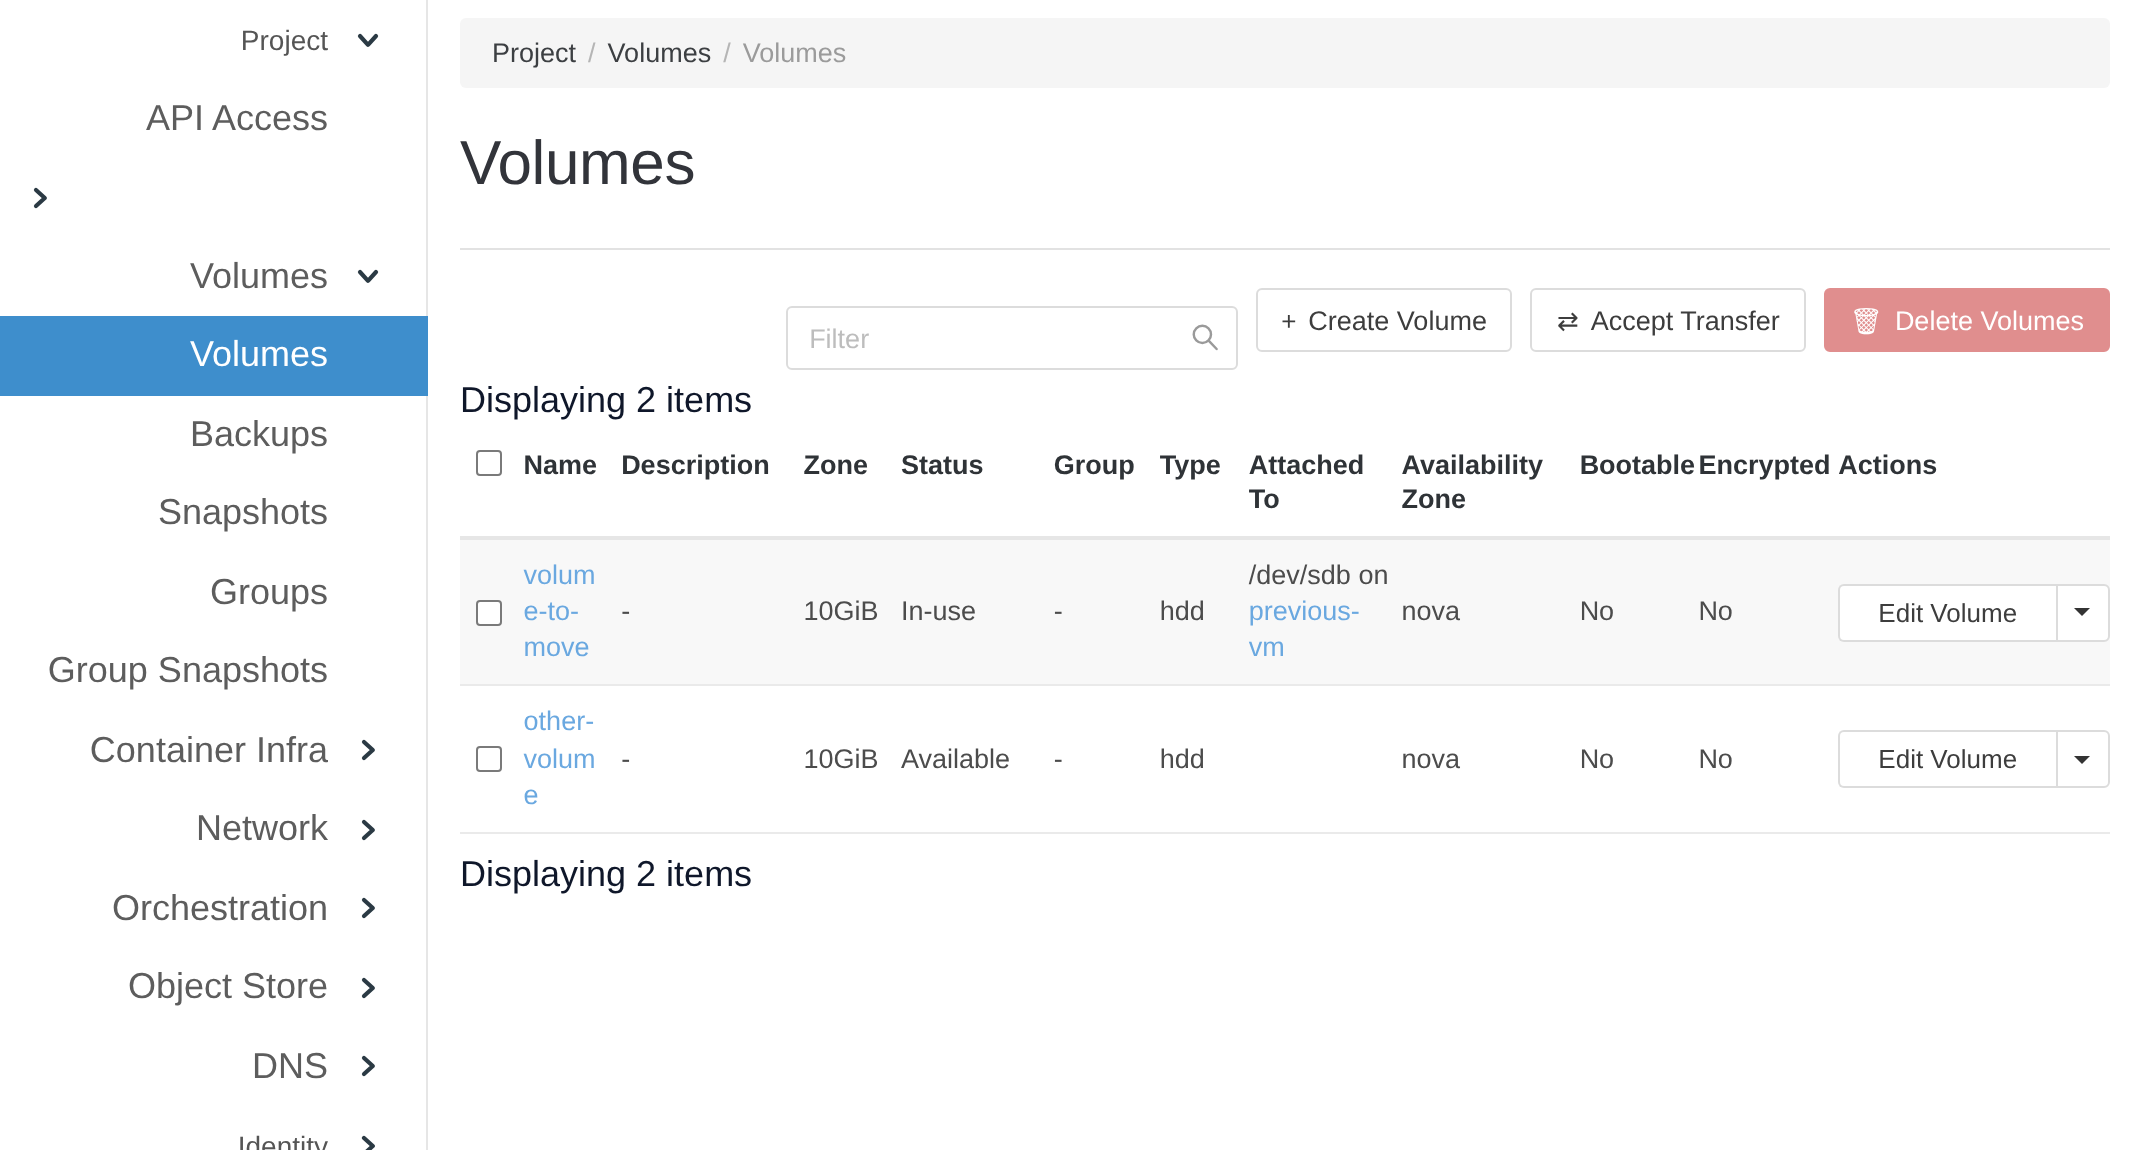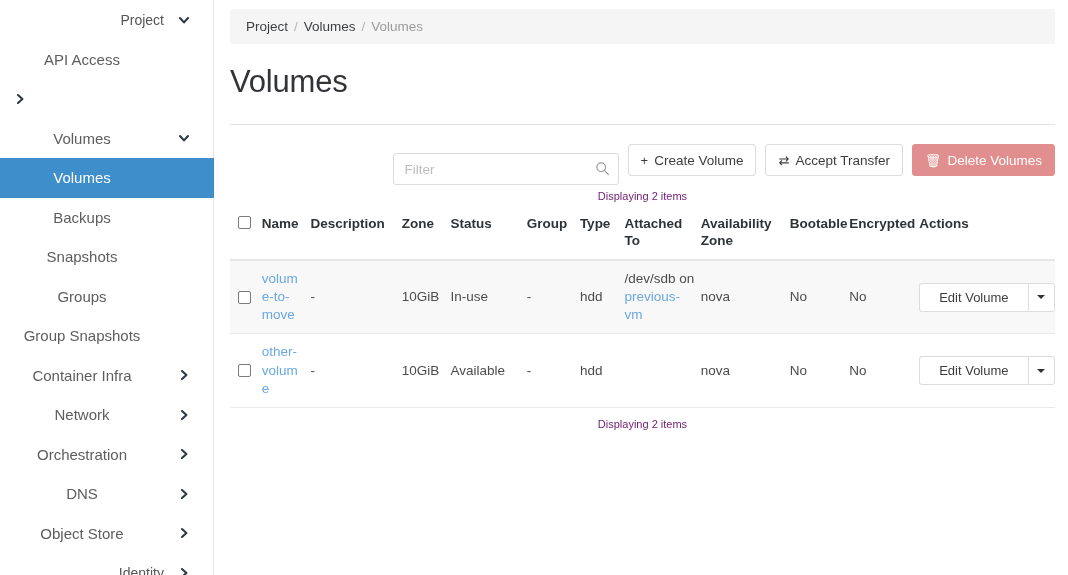--- a/index.html
+++ b/index.html
@@ -41,21 +41,21 @@
     color: #5a5a5a;
     white-space: nowrap;
   }
   .nav-label {
     flex: 1 1 auto;
     text-align: right;
     overflow: hidden;
     text-overflow: ellipsis;
   }
   .nav-row.lvl-top .nav-label { font-size: 14px; color: #555; }
-  .nav-row.lvl-sub .nav-label { font-size: 15px; color: #5d5d5d; text-align: center; }
+  .nav-row.lvl-sub .nav-label { font-size: 18px; color: #5d5d5d; }
   .nav-row.active {
     background: #3e8ecc;
   }
   .nav-row.active .nav-label { color: #ffffff; }
 
   .chev {
     flex: 0 0 auto;
     width: 16px;
     margin-left: 12px;
     display: flex;
@@ -162,23 +162,22 @@
   .btn .gl { font-size: 13px; line-height: 1; }
   .btn-danger {
     background: #e08e8e;
     border-color: #e08e8e;
     color: #ffffff;
   }
 
   
   .count-line {
     margin: 14px 13px 0 16px;
-    font-size: 11px;
-    color: #701a75;
-    text-align: center;
+    font-size: 18px;
+    color: #0f172a;
   }
   .count-line.bottom {
     margin-top: 9px;
   }
 
   
   #tbl-wrap {
     margin: 9px 13px 10px 16px;
   }
   table {
@@ -349,29 +348,29 @@
       </div>
       <div class="nav-row lvl-sub">
         <span class="nav-label">Orchestration</span>
         <span class="chev">
           <svg viewBox="0 0 12 12" width="12" height="12" fill="none" stroke="currentColor" stroke-width="2.1" stroke-linecap="round" stroke-linejoin="round">
             <polyline points="4,2 8.4,6 4,10"></polyline>
           </svg>
         </span>
       </div>
       <div class="nav-row lvl-sub">
+        <span class="nav-label">Object Store</span>
+        <span class="chev">
+          <svg viewBox="0 0 12 12" width="12" height="12" fill="none" stroke="currentColor" stroke-width="2.1" stroke-linecap="round" stroke-linejoin="round">
+            <polyline points="4,2 8.4,6 4,10"></polyline>
+          </svg>
+        </span>
+      </div>
+      <div class="nav-row lvl-sub">
         <span class="nav-label">DNS</span>
-        <span class="chev">
-          <svg viewBox="0 0 12 12" width="12" height="12" fill="none" stroke="currentColor" stroke-width="2.1" stroke-linecap="round" stroke-linejoin="round">
-            <polyline points="4,2 8.4,6 4,10"></polyline>
-          </svg>
-        </span>
-      </div>
-      <div class="nav-row lvl-sub">
-        <span class="nav-label">Object Store</span>
         <span class="chev">
           <svg viewBox="0 0 12 12" width="12" height="12" fill="none" stroke="currentColor" stroke-width="2.1" stroke-linecap="round" stroke-linejoin="round">
             <polyline points="4,2 8.4,6 4,10"></polyline>
           </svg>
         </span>
       </div>
       <div class="nav-row lvl-top">
         <span class="nav-label">Identity</span>
         <span class="chev">
           <svg viewBox="0 0 12 12" width="12" height="12" fill="none" stroke="currentColor" stroke-width="2.1" stroke-linecap="round" stroke-linejoin="round">

